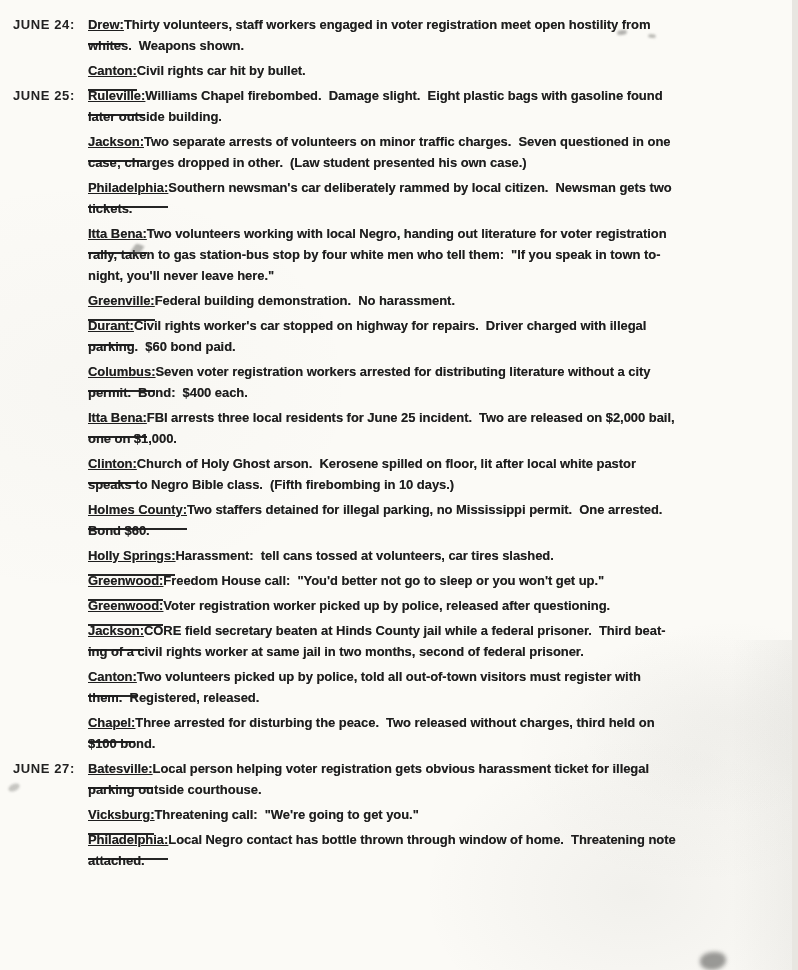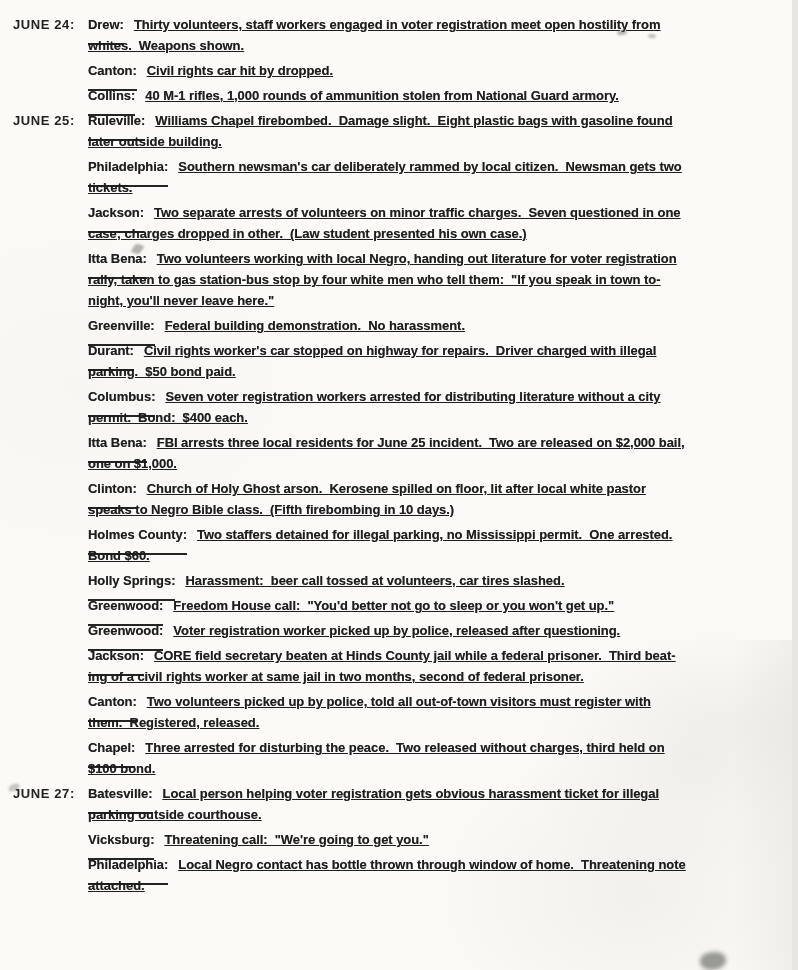--- a/index.html
+++ b/index.html
@@ -45,24 +45,23 @@
     white-space: pre;
     font-size: 13px;
     line-height: 21px;
     letter-spacing: -0.05px;
     color: #1e1e1e;
     text-shadow: 0 0 0.4px rgba(20,20,20,0.55);
   }
   .loc {
     border-bottom: 2px solid #252525;
     padding-bottom: 11px;
+    text-decoration: underline;
   }
   .txt {
-    margin-left: 10px;
-    text-decoration: underline;
   }
   
   .smudge {
     position: absolute;
     pointer-events: none;
   }
   .smudge.speck-a {
     left: 617px; top: 30px; width: 10px; height: 5px;
     background: rgba(90,90,88,0.45);
     border-radius: 50%;
@@ -107,62 +106,58 @@
 <div class="doc">
   <div class="list">
     <div class="entry">
       <div class="date">JUNE 24:</div>
       <div class="content"><span class="loc">Drew:</span><span class="txt">Thirty volunteers, staff workers engaged in voter registration meet open hostility from
 whites.  Weapons shown.</span></div>
     </div>
 
     <div class="entry">
       <div class="date"></div>
-      <div class="content"><span class="loc">Canton:</span><span class="txt">Civil rights car hit by dropped.</span></div>
-    </div>
-
-    <div class="entry">
-      <div class="date"></div>
-      <div class="content"><span class="loc">Collins:</span><span class="txt">40 M-1 rifles, 1,000 rounds of ammunition stolen from National Guard armory.</span></div>
-    </div>
+      <div class="content"><span class="loc">Canton:</span><span class="txt">Civil rights car hit by bullet.</span></div>
+    </div>
+
 
     <div class="entry">
       <div class="date">JUNE 25:</div>
       <div class="content"><span class="loc">Ruleville:</span><span class="txt">Williams Chapel firebombed.  Damage slight.  Eight plastic bags with gasoline found
 later outside building.</span></div>
     </div>
 
     <div class="entry">
       <div class="date"></div>
+      <div class="content"><span class="loc">Jackson:</span><span class="txt">Two separate arrests of volunteers on minor traffic charges.  Seven questioned in one
+case; charges dropped in other.  (Law student presented his own case.)</span></div>
+    </div>
+
+    <div class="entry">
+      <div class="date"></div>
       <div class="content"><span class="loc">Philadelphia:</span><span class="txt">Southern newsman's car deliberately rammed by local citizen.  Newsman gets two
 tickets.</span></div>
-    </div>
-
-    <div class="entry">
-      <div class="date"></div>
-      <div class="content"><span class="loc">Jackson:</span><span class="txt">Two separate arrests of volunteers on minor traffic charges.  Seven questioned in one
-case; charges dropped in other.  (Law student presented his own case.)</span></div>
     </div>
 
     <div class="entry">
       <div class="date"></div>
       <div class="content"><span class="loc">Itta Bena:</span><span class="txt">Two volunteers working with local Negro, handing out literature for voter registration
 rally, taken to gas station-bus stop by four white men who tell them:  "If you speak in town to-
 night, you'll never leave here."</span></div>
     </div>
 
     <div class="entry">
       <div class="date"></div>
       <div class="content"><span class="loc">Greenville:</span><span class="txt">Federal building demonstration.  No harassment.</span></div>
     </div>
 
     <div class="entry">
       <div class="date"></div>
       <div class="content"><span class="loc">Durant:</span><span class="txt">Civil rights worker's car stopped on highway for repairs.  Driver charged with illegal
-parking.  $50 bond paid.</span></div>
+parking.  $60 bond paid.</span></div>
     </div>
 
 
     <div class="entry">
       <div class="date"></div>
       <div class="content"><span class="loc">Columbus:</span><span class="txt">Seven voter registration workers arrested for distributing literature without a city
 permit.  Bond:  $400 each.</span></div>
     </div>
 
     <div class="entry">
@@ -178,21 +173,21 @@
     </div>
 
     <div class="entry">
       <div class="date"></div>
       <div class="content"><span class="loc">Holmes County:</span><span class="txt">Two staffers detained for illegal parking, no Mississippi permit.  One arrested.
 Bond $60.</span></div>
     </div>
 
     <div class="entry">
       <div class="date"></div>
-      <div class="content"><span class="loc">Holly Springs:</span><span class="txt">Harassment:  beer call tossed at volunteers, car tires slashed.</span></div>
+      <div class="content"><span class="loc">Holly Springs:</span><span class="txt">Harassment:  tell cans tossed at volunteers, car tires slashed.</span></div>
     </div>
 
     <div class="entry">
       <div class="date"></div>
       <div class="content"><span class="loc">Greenwood:</span><span class="txt">Freedom House call:  "You'd better not go to sleep or you won't get up."</span></div>
     </div>
 
     <div class="entry">
       <div class="date"></div>
       <div class="content"><span class="loc">Greenwood:</span><span class="txt">Voter registration worker picked up by police, released after questioning.</span></div>

